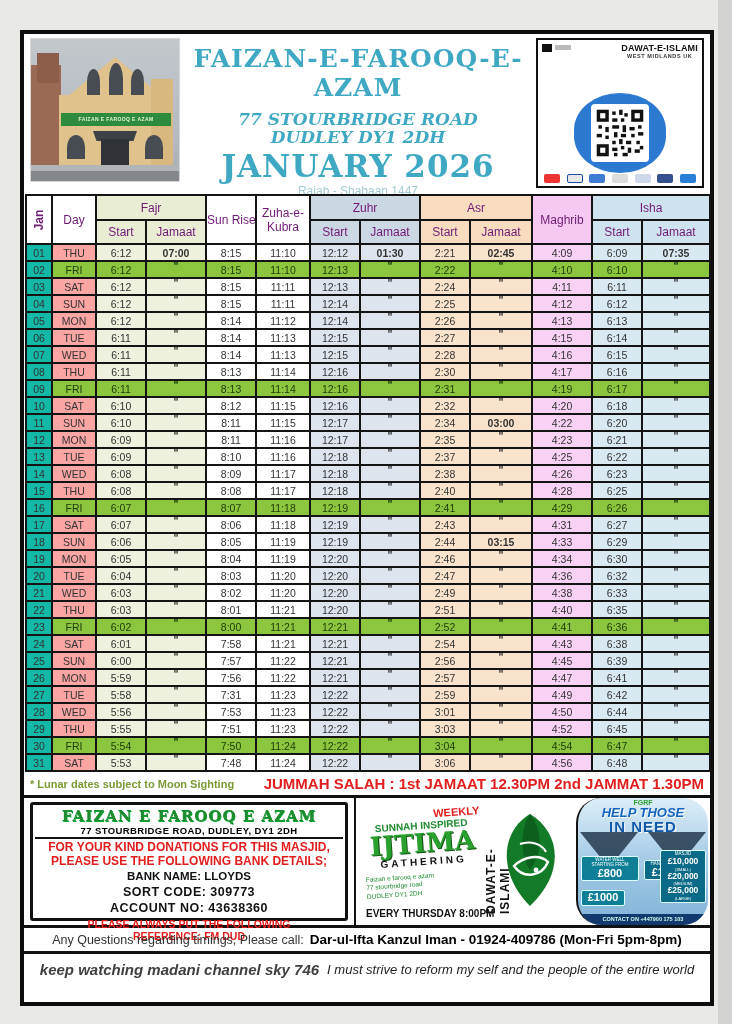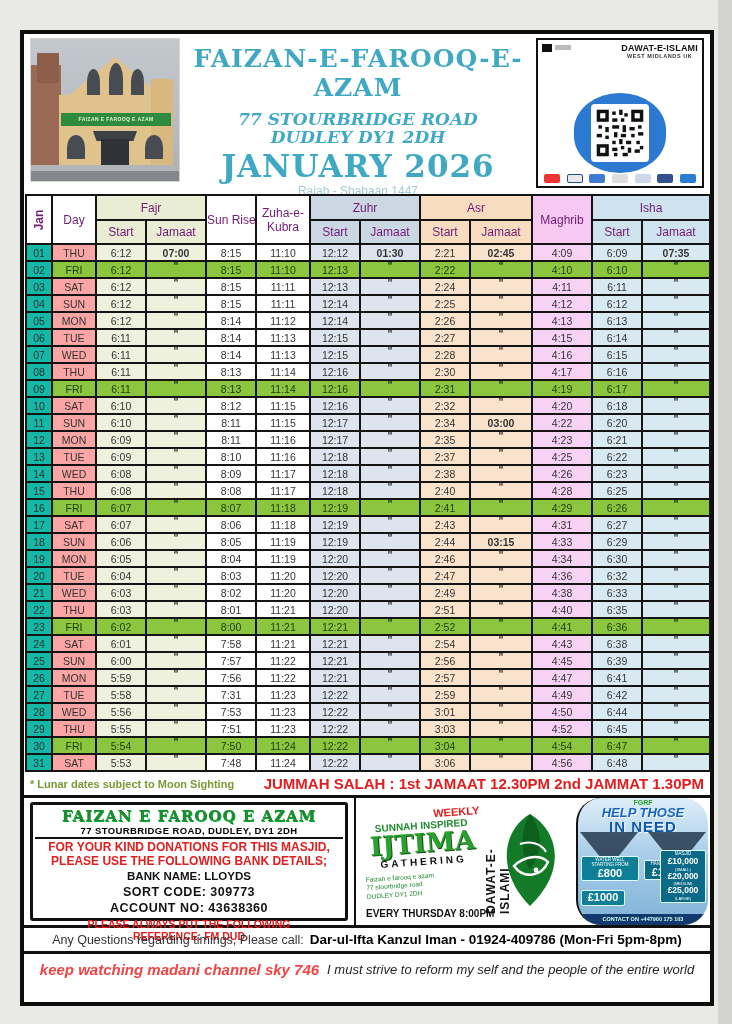--- a/index.html
+++ b/index.html
@@ -112,21 +112,21 @@
   .fg-amt { font-weight:bold; font-size:11px; line-height:1.05; display:block; }
   .fg-amt-s { font-weight:bold; font-size:8.5px; line-height:1.15; display:block; }
   .fg-note { font-size:4px; display:block; }
   .fg-contact { position:absolute; bottom:0; left:0; right:0; background:#123a6e; color:#cfe; font-size:5.5px; font-weight:bold; text-align:center; padding:2px 0 3px; }
 
   
   .qrow { display:flex; align-items:center; justify-content:center; height:26px; gap:6px; border-bottom:3px solid #111; }
   .q-n { font-size:12.5px; color:#333; }
   .q-b { font-size:13.5px; font-weight:bold; color:#000; }
   .trow { display:flex; align-items:center; justify-content:center; height:30px; gap:8px; }
-  .t-b { font-size:15px; font-weight:bold; font-style:italic; color:#ef4444; }
+  .t-b { font-size:15px; font-weight:bold; font-style:italic; color:#404040; }
   .t-i { font-size:13px; font-style:italic; color:#222; }
 
   .edge-r { position:absolute; right:0; top:0; width:14px; height:100%; background:#d2d2cf; }
 </style>
 </head>
 <body>
 
 <div class="page">
 
   <div class="hdr">

